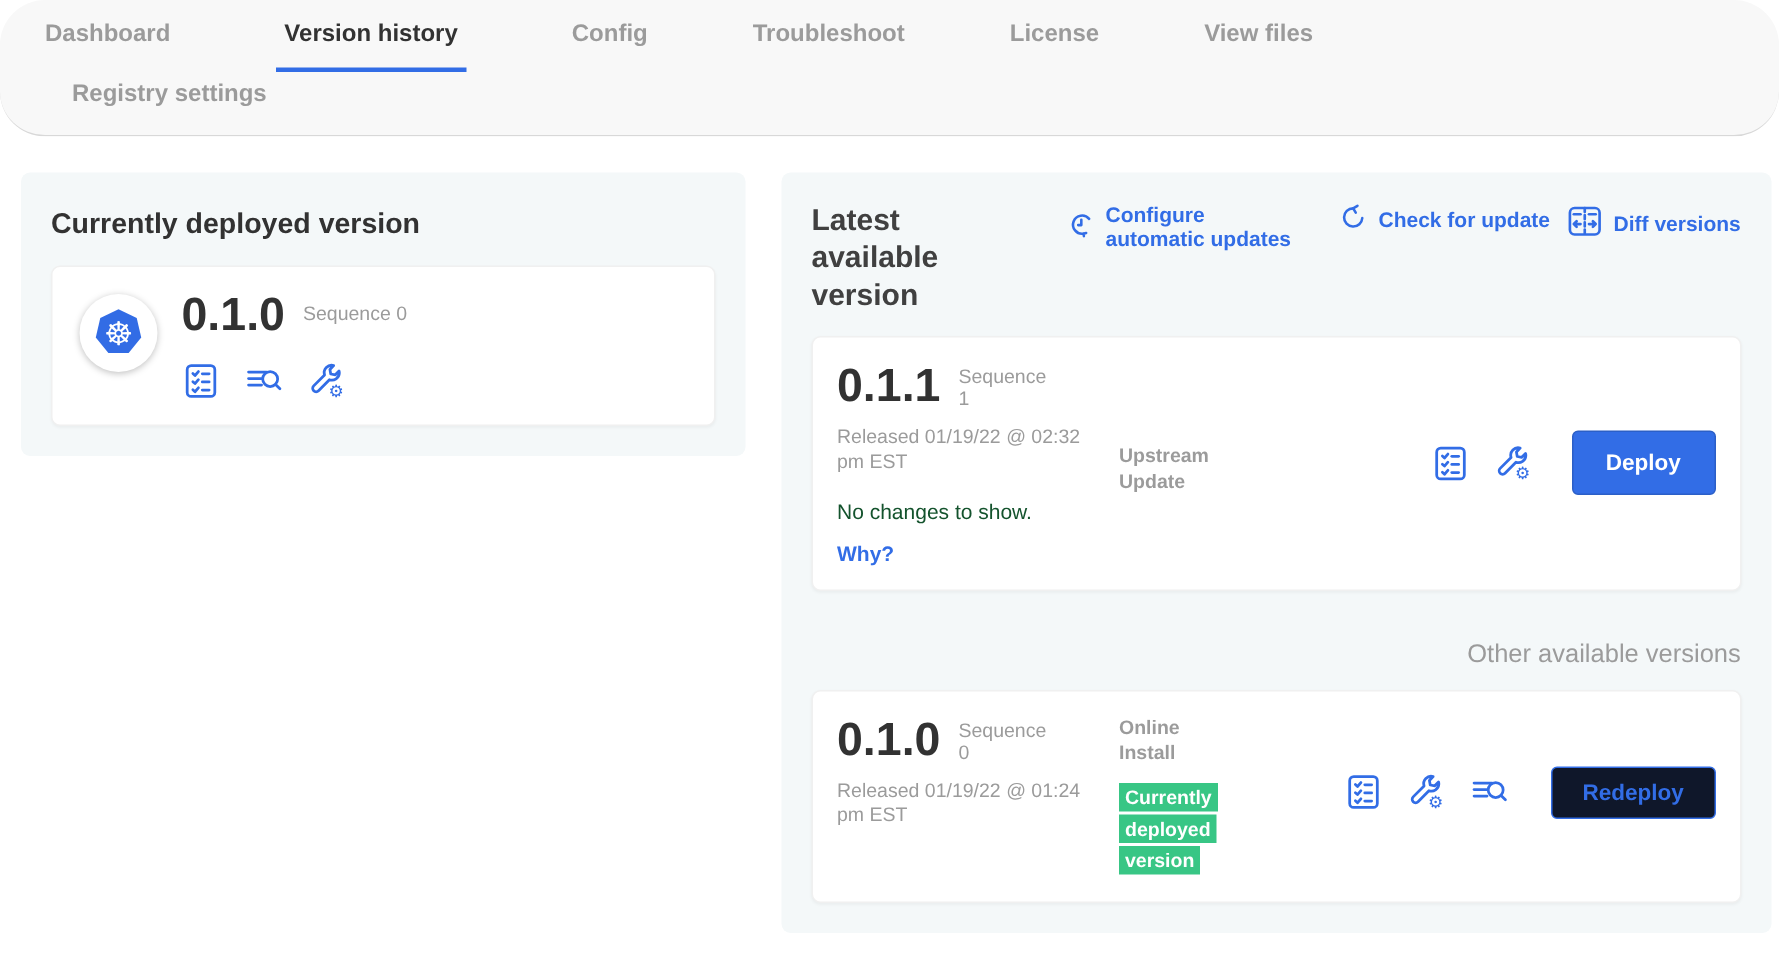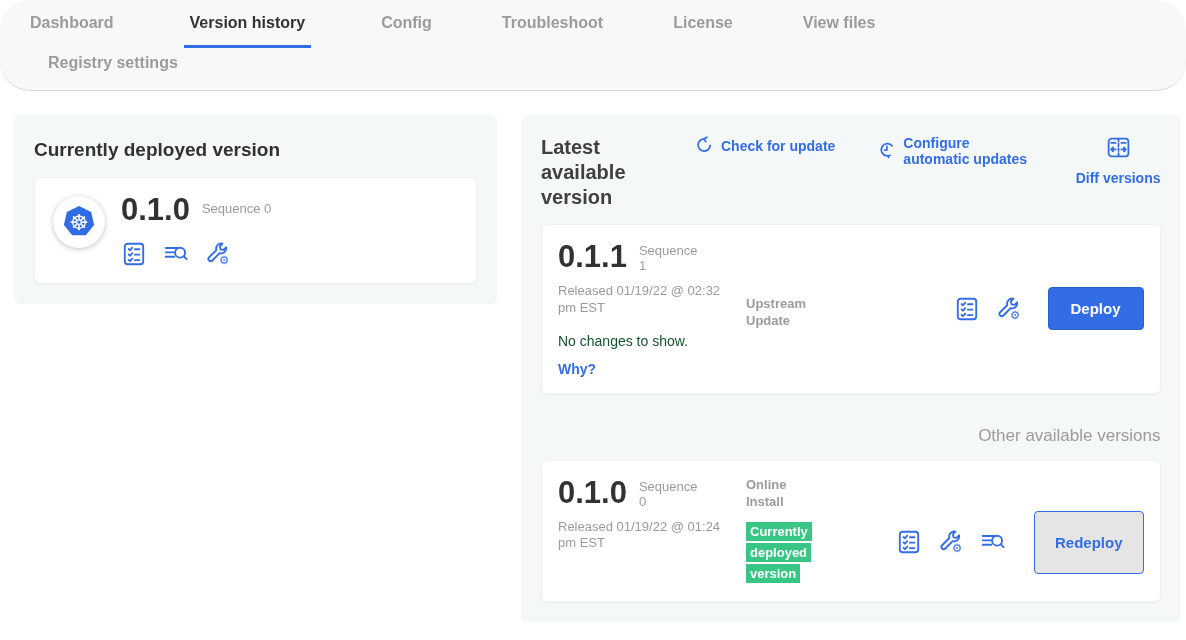--- a/index.html
+++ b/index.html
@@ -36,38 +36,38 @@
   .deployed-ts { font-size: 14px; font-weight: 600; color: #bdbdbd; margin-top: 12px; }
   .icon-row { display: flex; align-items: center; gap: 16px; margin-top: 16px; }
   .action-icon { cursor: pointer; display: inline-flex; }
 
   
   .latest-header { display: flex; align-items: flex-start; }
   .latest-title { font-size: 20px; font-weight: 700; color: #404040; line-height: 1.25; width: 128px; flex: none; }
   .hdr-link { display: flex; align-items: center; gap: 7px; color: #326de6; font-size: 14px;
     font-weight: 700; line-height: 1.15; cursor: pointer; margin-left: 42px; }
   .hdr-link.first { margin-left: 26px; }
-  .hdr-link.last { margin-left: auto; flex-direction: column; }
+  .hdr-link.last { margin-left: auto; }
   .hdr-link .lbl { max-width: 130px; }
 
   
   .version-card { background: #ffffff; border: 1px solid #f0f0f0; border-radius: 6px;
     box-shadow: 0 1px 2px rgba(0,0,0,0.04); padding: 16px; display: flex; margin-top: 14px; }
   .vc-col1 { width: 188px; flex: none; }
   .vc-col2 { width: 150px; flex: none; }
   .vc-col3 { margin-left: auto; display: flex; align-items: center; }
   .released { font-size: 13px; font-weight: 400; color: #9b9b9b; line-height: 1.3;
     margin-top: 9px; width: 175px; }
   .source-label { font-size: 13px; font-weight: 700; color: #9b9b9b; line-height: 1.3; width: 80px; }
   .no-changes { font-size: 14px; color: #14532d; margin-top: 16px; }
   .why-link { font-size: 14px; font-weight: 700; color: #326de6; margin-top: 12px; cursor: pointer; }
   .btn { font-size: 15px; font-weight: 700; border-radius: 4px; cursor: pointer;
     font-family: "Liberation Sans", sans-serif; }
   .btn-primary { background: #326de6; color: #ffffff; border: 1px solid #2b5fc7; padding: 12px 22px; }
-  .btn-secondary { background: #e5e5e5; color: #326de6; border: 1px solid #326de6; padding: 22px 20px; }
+  .btn-secondary { background: #0f172a; color: #326de6; border: 1px solid #326de6; padding: 8px 20px; }
   .card1 .vc-col2 .source-label { margin-top: 55px; }
   .card1 .vc-col3 { align-self: flex-start; margin-top: 46px; }
   .card1 .icon-row { margin-top: 0; margin-right: 26px; }
   .other-title { font-size: 17px; font-weight: 500; color: #9b9b9b; margin: 32px 0 2px 2px; text-align: right; }
   .card2 .vc-col3 { align-self: flex-start; margin-top: 34px; }
   .card2 .icon-row { margin-top: 0; margin-right: 28px; }
   .badge-wrap { width: 72px; margin-top: 12px; }
   .badge-green { display: inline; background: #38c685; color: #ffffff; font-size: 13px;
     font-weight: 700; line-height: 1.6; padding: 2px 4px;
     -webkit-box-decoration-break: clone; box-decoration-break: clone; }
@@ -135,39 +135,39 @@
         </div>
       </div>
     </div>
   </section>
 
   <section class="panel panel-right">
 
     <div class="latest-header">
       <h2 class="latest-title">Latest available version</h2>
 
-      <div class="hdr-link first">
-        <span>
-          <svg viewBox="0 0 20 20" width="19" height="19" fill="none" stroke="#326de6" stroke-width="1.8" stroke-linecap="round" stroke-linejoin="round">
-            <path d="M9.6 4.1A6.4 6.4 0 1 0 16 10.9"></path>
-            <path d="M12.6 2.3 9.6 4.1l1.8 3"></path>
-          </svg>
-        </span>
-        <span class="lbl">Check for update</span>
-      </div>
-
       <div class="hdr-link">
         <span>
           <svg viewBox="0 0 20 20" width="19" height="19" fill="none" stroke="#326de6" stroke-width="1.8" stroke-linecap="round" stroke-linejoin="round">
             <path d="M15.9 6.2A6.4 6.4 0 1 0 12 16.6"></path>
             <path d="M12.2 18.4 12 16.6l1.8-.5"></path>
             <polyline points="10.4,6.8 10.4,10.6 8.2,10.6"></polyline>
           </svg>
         </span>
         <span class="lbl">Configure automatic updates</span>
+      </div>
+
+      <div class="hdr-link first">
+        <span>
+          <svg viewBox="0 0 20 20" width="19" height="19" fill="none" stroke="#326de6" stroke-width="1.8" stroke-linecap="round" stroke-linejoin="round">
+            <path d="M9.6 4.1A6.4 6.4 0 1 0 16 10.9"></path>
+            <path d="M12.6 2.3 9.6 4.1l1.8 3"></path>
+          </svg>
+        </span>
+        <span class="lbl">Check for update</span>
       </div>
 
       <div class="hdr-link last">
         <span>
           <svg viewBox="0 0 24 24" width="25" height="25" fill="none" stroke="#326de6" stroke-width="1.7" stroke-linecap="round" stroke-linejoin="round">
             <rect x="2.5" y="3.5" width="19" height="17" rx="3"></rect>
             <line x1="12" y1="3.5" x2="12" y2="20.5" stroke-dasharray="2.6 2"></line>
             <line x1="5" y1="7.5" x2="9.3" y2="7.5"></line>
             <line x1="14.7" y1="7.5" x2="19" y2="7.5"></line>
             <path d="M9.3 13.8H5m0 0 1.8-1.8M5 13.8l1.8 1.8"></path>

